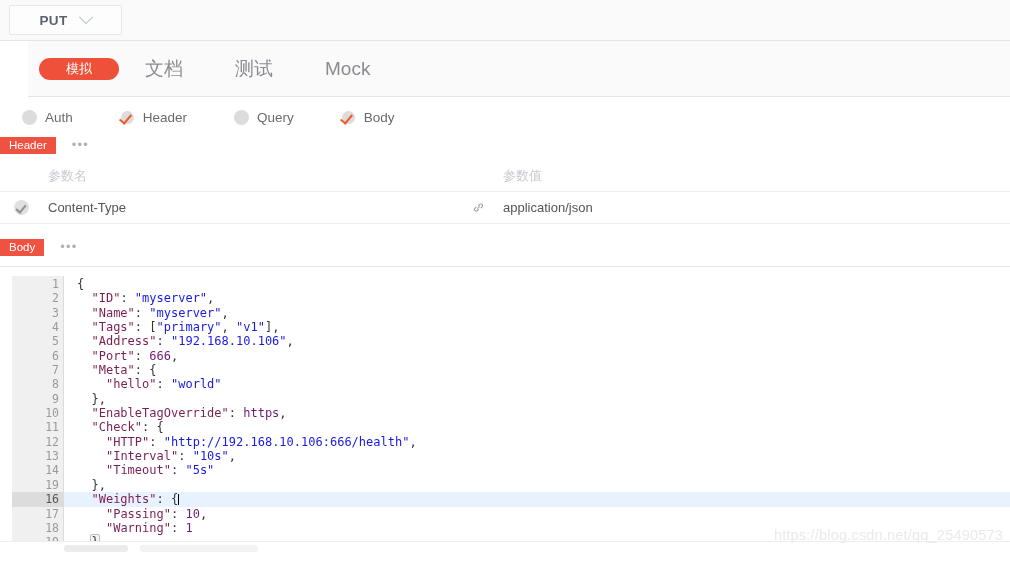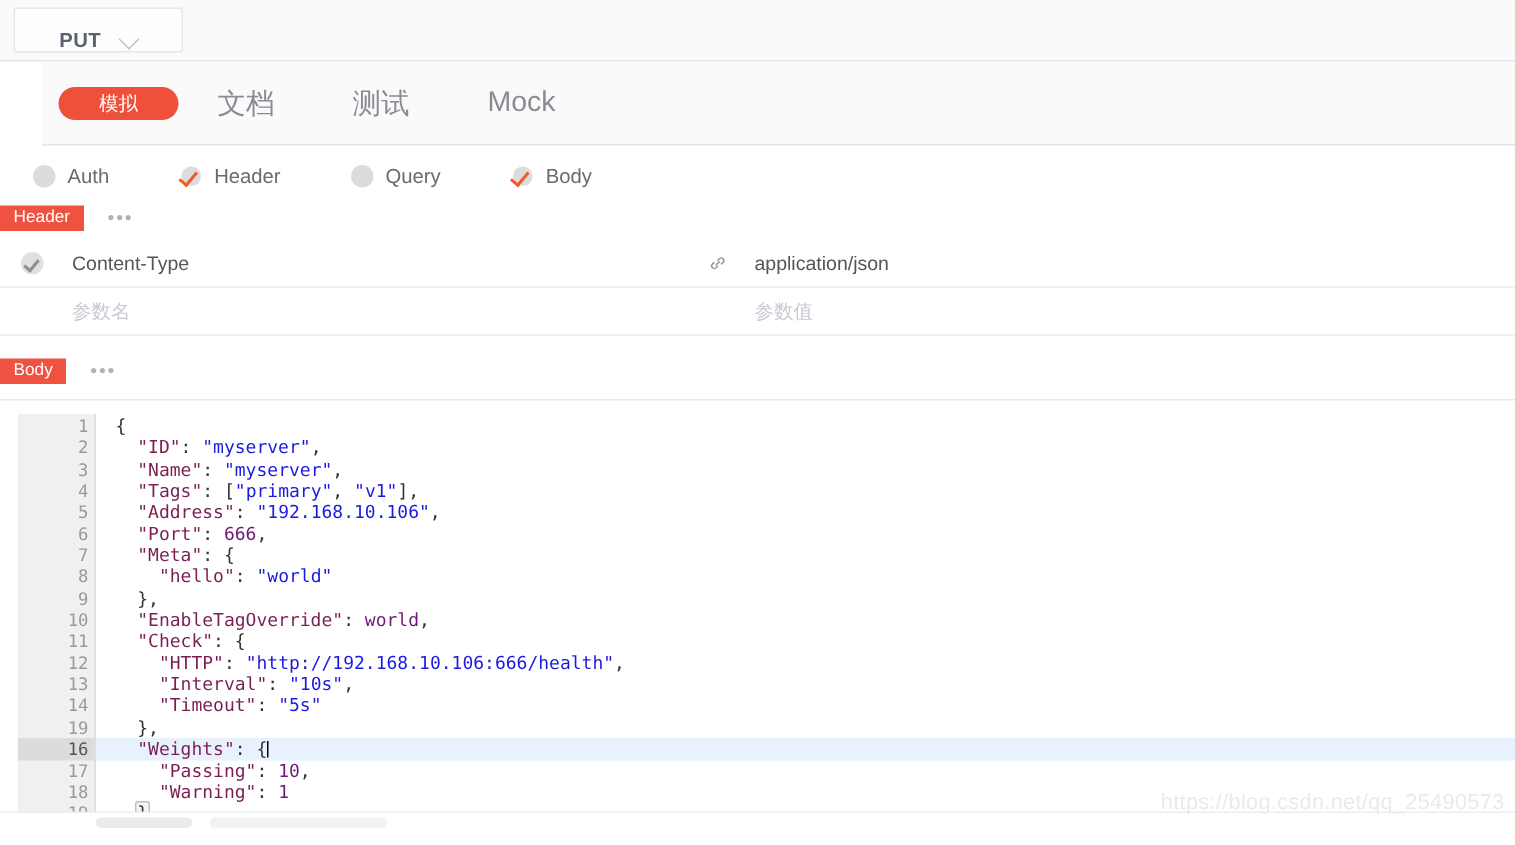--- a/index.html
+++ b/index.html
@@ -26,21 +26,21 @@
     align-items: stretch;
     box-sizing: border-box;
   }
   .method-box {
     width: 113px;
     margin: 5px 0 5px 9px;
     background: #fdfdfd;
     border: 1px solid #e6e6eb;
     border-radius: 2px;
     display: flex;
-    align-items: flex-end;
+    align-items: center;
     justify-content: center;
     gap: 14px;
     box-sizing: border-box;
   }
   .method-label {
     font-weight: bold;
     font-size: 13.5px;
     color: #5a6370;
     letter-spacing: .3px;
   }
@@ -401,40 +401,40 @@
   </div>
 </div>
 
 <div>
   <div class="section-tag-row">
     <span class="section-tag">Header</span>
     <span class="dots">•••</span>
   </div>
 
   <div class="param-table">
+    <div class="param-row">
+      <div class="param-check"></div>
+      <div class="param-name ph">参数名</div>
+      <div class="param-link-icon"></div>
+      <div class="param-value ph">参数值</div>
+    </div>
+
     <div class="param-row">
       <div class="param-check">
         <span class="chk-circle"></span>
       </div>
       <div class="param-name">Content-Type</div>
       <div class="param-link-icon">
         <svg width="13" height="13" viewBox="0 0 16 16" fill="none" stroke="currentColor" stroke-width="1.3">
           <path d="M6.5 9.5 L9.5 6.5"></path>
           <path d="M5.2 7.1 L3.6 8.7 a2.1 2.1 0 0 0 3 3 l1.6-1.6"></path>
           <path d="M10.8 8.9 L12.4 7.3 a2.1 2.1 0 0 0 -3 -3 L7.8 5.9"></path>
         </svg>
       </div>
       <div class="param-value">application/json</div>
-    </div>
-
-    <div class="param-row">
-      <div class="param-check"></div>
-      <div class="param-name ph">参数名</div>
-      <div class="param-link-icon"></div>
-      <div class="param-value ph">参数值</div>
     </div>
   </div>
 </div>
 
 <div class="body-section">
   <div class="section-tag-row">
     <span class="section-tag">Body</span>
     <span class="dots">•••</span>
   </div>
 
@@ -464,21 +464,21 @@
       <div class="code" id="code">
           <div class="cline"><span class="p">{</span></div>
           <div class="cline"><span class="p"> </span><span class="p"> </span><span class="k">"ID"</span><span class="p">:</span><span class="p"> </span><span class="s">"myserver"</span><span class="p">,</span></div>
           <div class="cline"><span class="p"> </span><span class="p"> </span><span class="k">"Name"</span><span class="p">:</span><span class="p"> </span><span class="s">"myserver"</span><span class="p">,</span></div>
           <div class="cline"><span class="p"> </span><span class="p"> </span><span class="k">"Tags"</span><span class="p">:</span><span class="p"> </span><span class="p">[</span><span class="s">"primary"</span><span class="p">,</span><span class="p"> </span><span class="s">"v1"</span><span class="p">]</span><span class="p">,</span></div>
           <div class="cline"><span class="p"> </span><span class="p"> </span><span class="k">"Address"</span><span class="p">:</span><span class="p"> </span><span class="s">"192.168.10.106"</span><span class="p">,</span></div>
           <div class="cline"><span class="p"> </span><span class="p"> </span><span class="k">"Port"</span><span class="p">:</span><span class="p"> </span><span class="n">666</span><span class="p">,</span></div>
           <div class="cline"><span class="p"> </span><span class="p"> </span><span class="k">"Meta"</span><span class="p">:</span><span class="p"> </span><span class="p">{</span></div>
           <div class="cline"><span class="p"> </span><span class="p"> </span><span class="p"> </span><span class="p"> </span><span class="k">"hello"</span><span class="p">:</span><span class="p"> </span><span class="s">"world"</span></div>
           <div class="cline"><span class="p"> </span><span class="p"> </span><span class="p">}</span><span class="p">,</span></div>
-          <div class="cline"><span class="p"> </span><span class="p"> </span><span class="k">"EnableTagOverride"</span><span class="p">:</span><span class="p"> </span><span class="n">world</span><span class="p">,</span></div>
+          <div class="cline"><span class="p"> </span><span class="p"> </span><span class="k">"EnableTagOverride"</span><span class="p">:</span><span class="p"> </span><span class="n">https</span><span class="p">,</span></div>
           <div class="cline"><span class="p"> </span><span class="p"> </span><span class="k">"Check"</span><span class="p">:</span><span class="p"> </span><span class="p">{</span></div>
           <div class="cline"><span class="p"> </span><span class="p"> </span><span class="p"> </span><span class="p"> </span><span class="k">"HTTP"</span><span class="p">:</span><span class="p"> </span><span class="s">"http://192.168.10.106:666/health"</span><span class="p">,</span></div>
           <div class="cline"><span class="p"> </span><span class="p"> </span><span class="p"> </span><span class="p"> </span><span class="k">"Interval"</span><span class="p">:</span><span class="p"> </span><span class="s">"10s"</span><span class="p">,</span></div>
           <div class="cline"><span class="p"> </span><span class="p"> </span><span class="p"> </span><span class="p"> </span><span class="k">"Timeout"</span><span class="p">:</span><span class="p"> </span><span class="s">"5s"</span></div>
           <div class="cline"><span class="p"> </span><span class="p"> </span><span class="p">}</span><span class="p">,</span></div>
           <div class="cline active"><span class="p"> </span><span class="p"> </span><span class="k">"Weights"</span><span class="p">:</span><span class="p"> </span><span class="p">{</span><span class="cursor"></span></div>
           <div class="cline"><span class="p"> </span><span class="p"> </span><span class="p"> </span><span class="p"> </span><span class="k">"Passing"</span><span class="p">:</span><span class="p"> </span><span class="n">10</span><span class="p">,</span></div>
           <div class="cline"><span class="p"> </span><span class="p"> </span><span class="p"> </span><span class="p"> </span><span class="k">"Warning"</span><span class="p">:</span><span class="p"> </span><span class="n">1</span></div>
           <div class="cline"><span class="p"> </span><span class="p"> </span><span class="p brace-box">}</span></div>
         </div>

